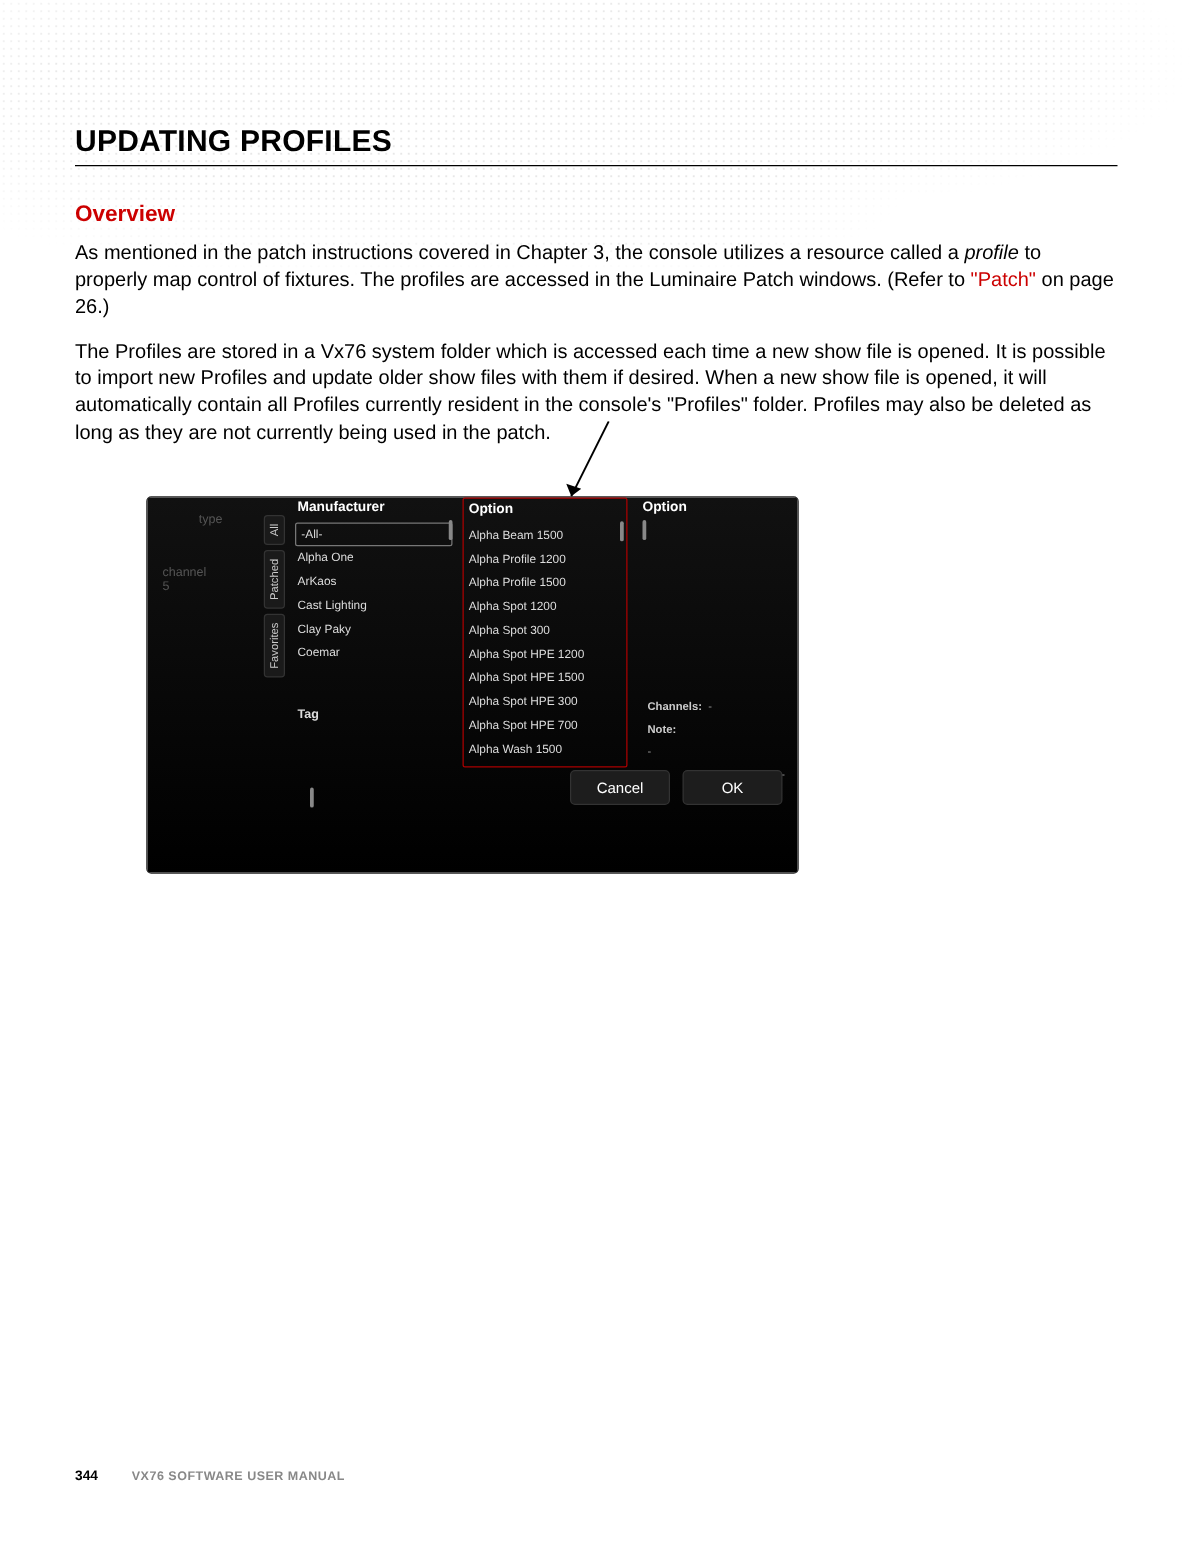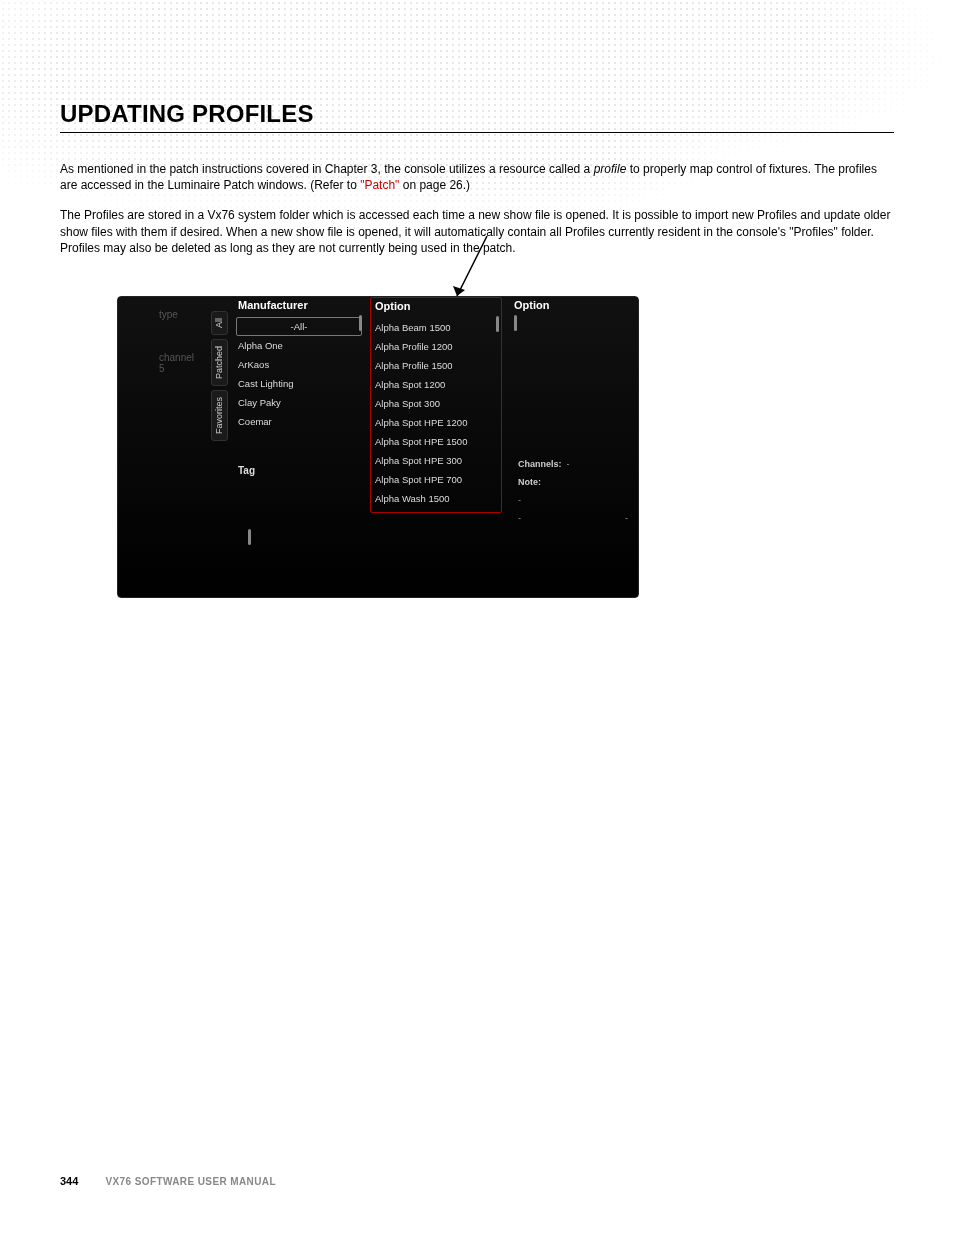--- a/index.html
+++ b/index.html
@@ -36,21 +36,21 @@
   h1.section-title {
     font-family: Arial, Helvetica, sans-serif;
     font-weight: 700;
     font-size: 24px;
     margin: 0 0 4px 0;
     letter-spacing: 0.2px;
     font-stretch: condensed;
   }
   hr.rule { border: none; border-top: 1px solid #000; margin: 2px 0 28px 0; }
   h2.sub { color: #c00; font-size: 18px; font-weight: 700; margin: 0 0 10px 0; font-stretch: condensed; }
-  p.body { font-size: 12px; line-height: 1.35; margin: 0 0 14px 0; }
+  p.body { font-size: 16px; line-height: 1.35; margin: 0 0 14px 0; }
   em.italic { font-style: italic; }
   a.xref { color: #c00; text-decoration: none; }
 
   
   .screenshot-wrap {
     position: relative;
     margin: 40px auto 0 auto;
     width: 720px;
   }
   .arrow {
@@ -79,21 +79,21 @@
   .panel-body {
     display: flex;
     position: relative;
     padding: 0 8px 40px 8px;
     column-gap: 0;
   }
   .leftcol {
     width: 90px;
     padding-top: 6px;
   }
-  .leftcol .row { display: flex; justify-content: flex-start; color: #555; font-size: 10px; padding: 6px 4px; margin-left: 29px; }
+  .leftcol .row { display: flex; justify-content: center; color: #555; font-size: 10px; padding: 6px 4px; }
   .vtabs {
     width: 18px;
     display: flex;
     flex-direction: column;
     gap: 4px;
     padding-top: 14px;
   }
   .vtab {
     writing-mode: vertical-rl;
     transform: rotate(180deg);
@@ -113,21 +113,21 @@
   .listcol.fixture { border: 1px solid #a00; border-radius: 2px; padding-bottom: 4px; }
   .colhdr {
     font-weight: bold;
     color: #fff;
     font-size: 11px;
     padding: 2px 4px 6px 4px;
   }
   .option-col { flex: 0 0 120px; margin-left: 8px; position: relative; }
   .listcol ul, .option-col ul { list-style: none; margin: 0; padding: 0; }
   .listcol li { color: #ddd; font-size: 9.5px; padding: 4px 4px; }
-  .listcol li.sel { border: 1px solid #777; border-radius: 2px; padding: 3px 4px; margin: 0 2px; text-align: center; }
+  .listcol li.sel { border: 1px solid #777; border-radius: 2px; padding: 3px 4px; margin: 0 2px; }
   .scrollmark {
     position: absolute;
     right: 2px;
     width: 3px;
     height: 16px;
     background: #888;
     border-radius: 2px;
   }
   .tag-label {
     position: absolute;
@@ -176,20 +176,21 @@
   .footer .manual { color: #888; font-weight: bold; letter-spacing: 0.4px; font-size: 10px; }
 </style>
 </head>
 <body>
 
 <div class="dotmap"></div>
 
 <div class="page">
   <h1 class="section-title">UPDATING PROFILES</h1>
   <hr class="rule">
+  <h2 class="sub">Overview</h2>
 
   <p class="body">
     <span>As mentioned in the patch instructions covered in Chapter 3, the console utilizes a resource called a </span><em class="italic">profile</em><span> to properly map control of fixtures. The profiles are accessed in the Luminaire Patch windows. (Refer to </span><a class="xref">"Patch"</a><span> on page 26.)</span>
   </p>
 
   <p class="body">The Profiles are stored in a Vx76 system folder which is accessed each time a new show file is opened. It is possible to import new Profiles and update older show files with them if desired. When a new show file is opened, it will automatically contain all Profiles currently resident in the console's "Profiles" folder. Profiles may also be deleted as long as they are not currently being used in the patch.</p>
 
   <div class="screenshot-wrap">
     <svg class="arrow" width="60" height="80">
       <line x1="40" y1="0" x2="10" y2="60" stroke="#000" stroke-width="1.5"></line>
@@ -259,20 +260,24 @@
             &nbsp;<span class="dash">-</span>
           </div>
           <div class="line"><b>Note:</b></div>
           <div class="line dash">-</div>
           <div class="line" style="display:flex; justify-content:space-between;">
             <span class="dash">-</span>
             <span class="dash">-</span>
           </div>
         </div>
 
+        <div class="btnrow">
+          <div class="btn">Cancel</div>
+          <div class="btn">OK</div>
+        </div>
 
         <div class="scrollmark" style="left:130px; right:auto; bottom:8px; top:auto;"></div>
       </div>
     </div>
   </div>
 </div>
 
 <div class="footer">
   <span class="pnum">344</span>
   <span class="manual">VX76 SOFTWARE USER MANUAL</span>

